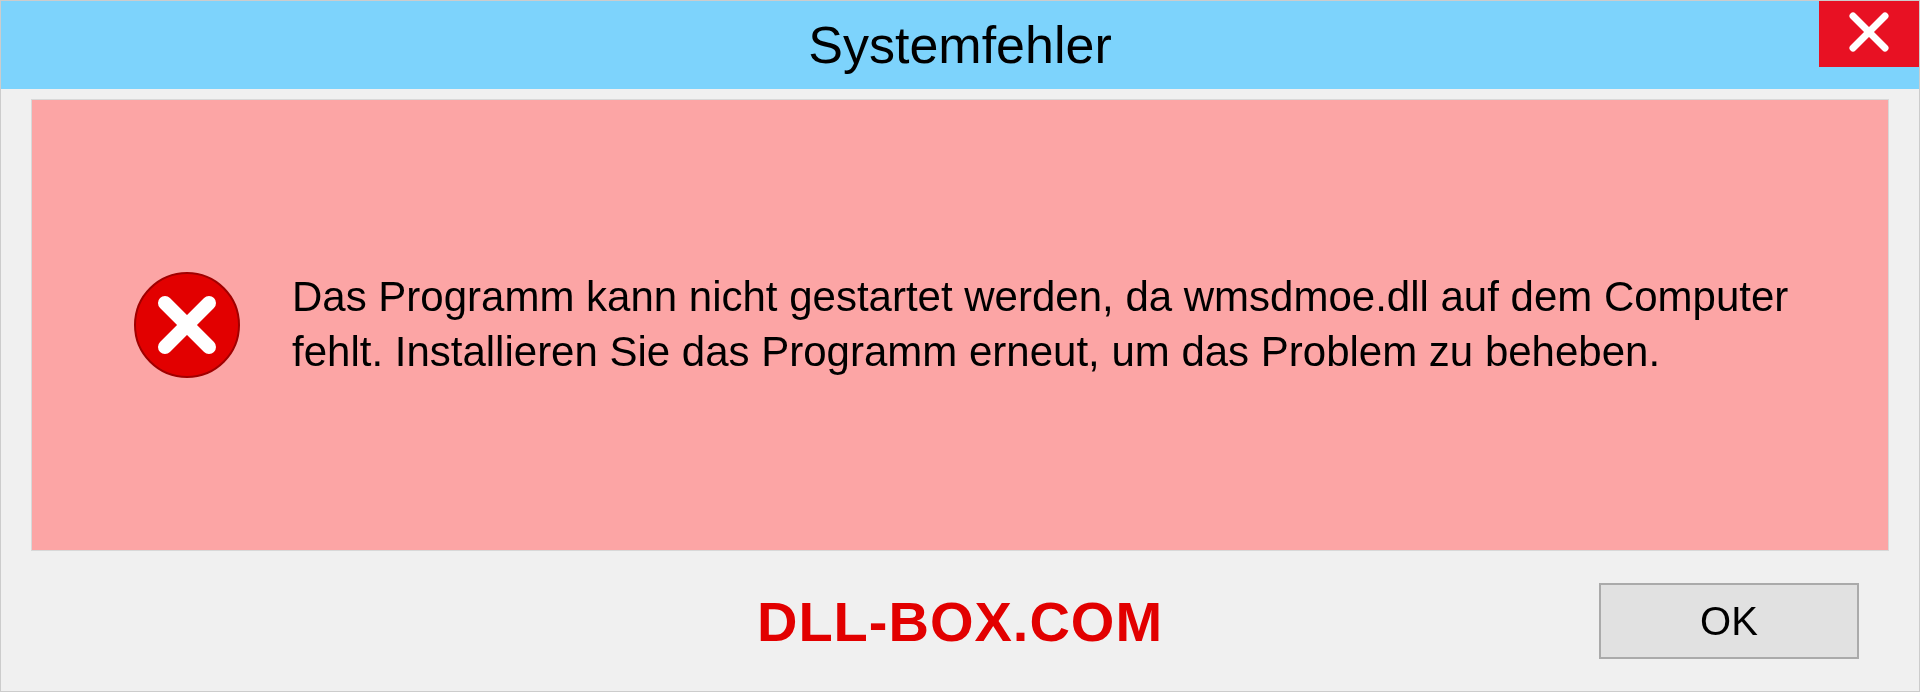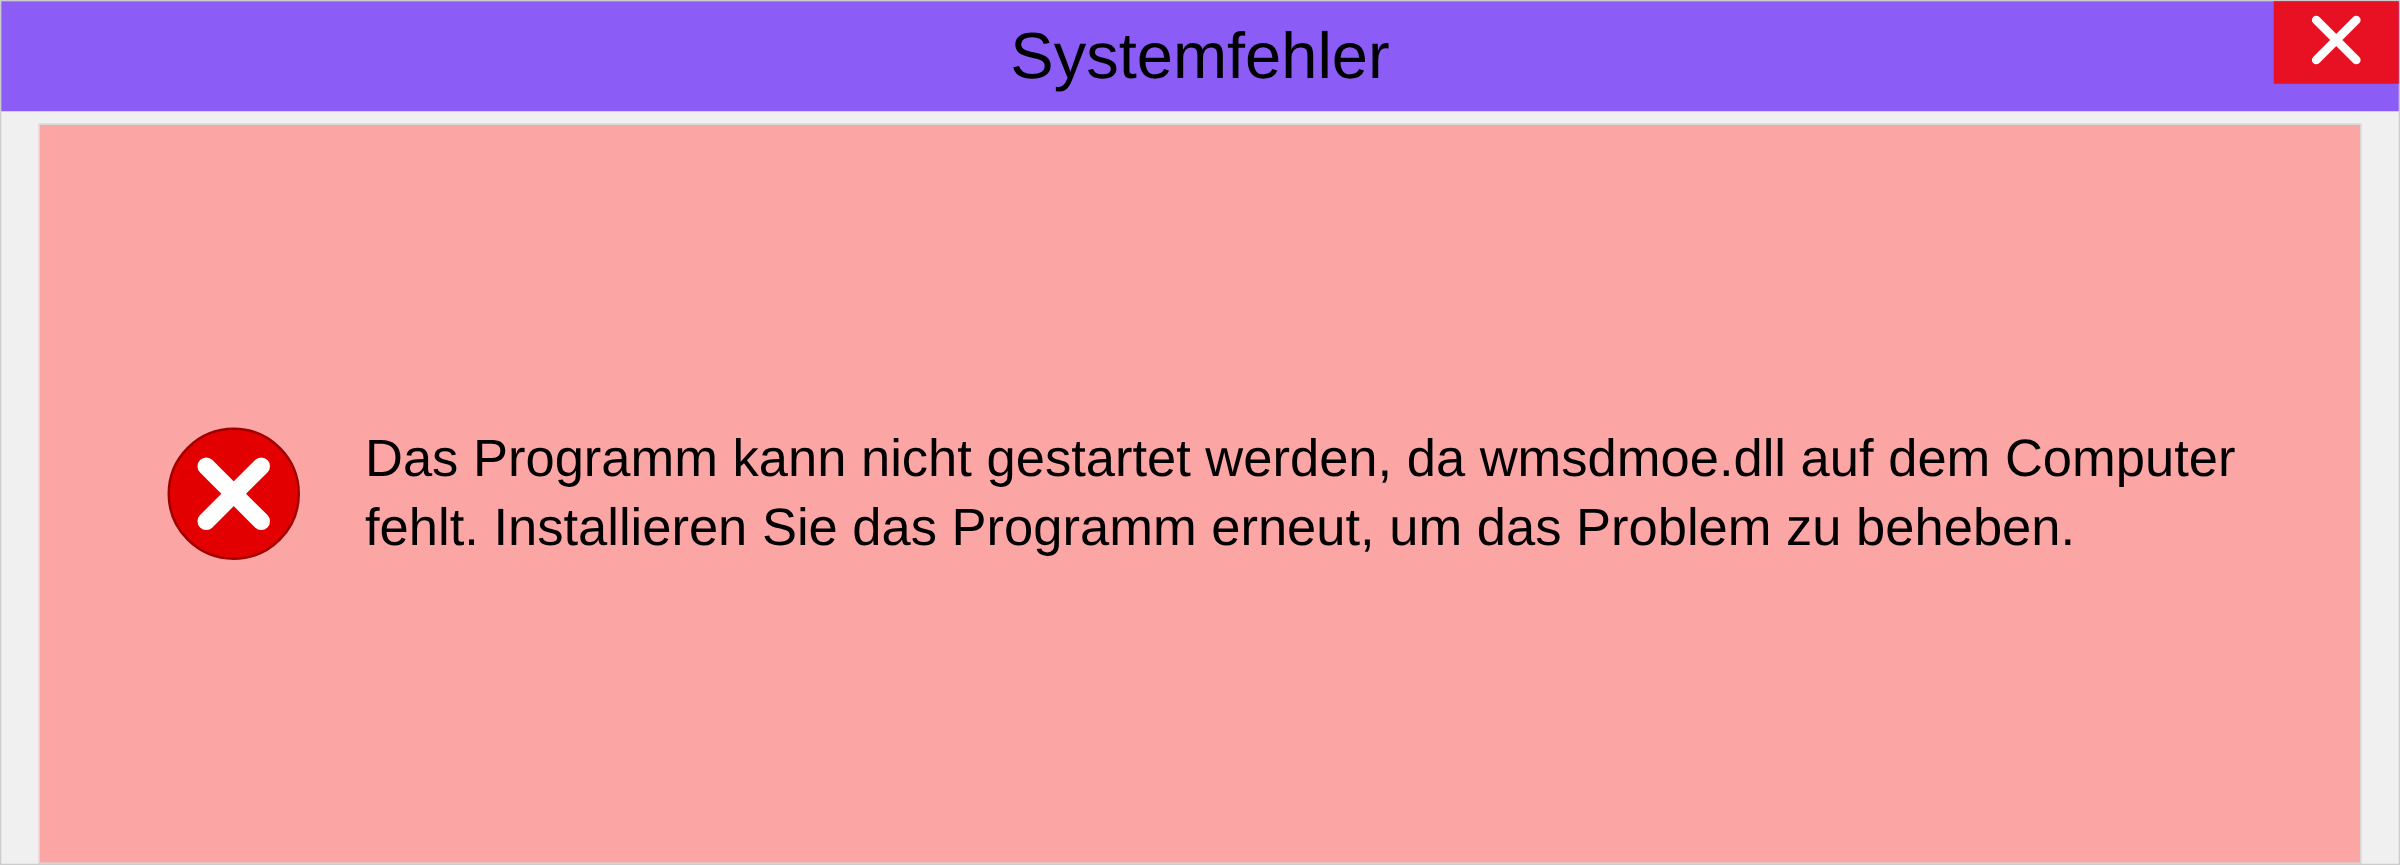--- a/index.html
+++ b/index.html
@@ -21,21 +21,21 @@
       border: 1px solid #cccccc;
       display: flex;
       flex-direction: column;
     }
     .titlebar {
       height: 88px;
       display: flex;
       align-items: center;
       justify-content: center;
       position: relative;
-      background: #8b5cf6;
+      background: #7dd3fc;
     }
     .title-text {
       font-size: 52px;
       font-weight: 400;
       color: #000000;
       text-align: center;
     }
     .close-btn {
       position: absolute;
       right: 0;
@@ -131,13 +131,17 @@
       <svg viewBox="0 0 110 110">
         <circle cx="55" cy="55" r="52" fill="#e20000"></circle>
         <circle cx="55" cy="55" r="52" fill="none" stroke="#a00000" stroke-width="2"></circle>
         <line x1="33" y1="33" x2="77" y2="77" stroke="#ffffff" stroke-width="14" stroke-linecap="round"></line>
         <line x1="77" y1="33" x2="33" y2="77" stroke="#ffffff" stroke-width="14" stroke-linecap="round"></line>
       </svg>
     </div>
     <div class="message-text">Das Programm kann nicht gestartet werden, da wmsdmoe.dll auf dem Computer fehlt. Installieren Sie das Programm erneut, um das Problem zu beheben.</div>
   </div>
 
+  <div class="footer">
+    <div class="watermark">DLL-BOX.COM</div>
+    <button class="ok-btn">OK</button>
+  </div>
 </div>
 
 </body></html>

